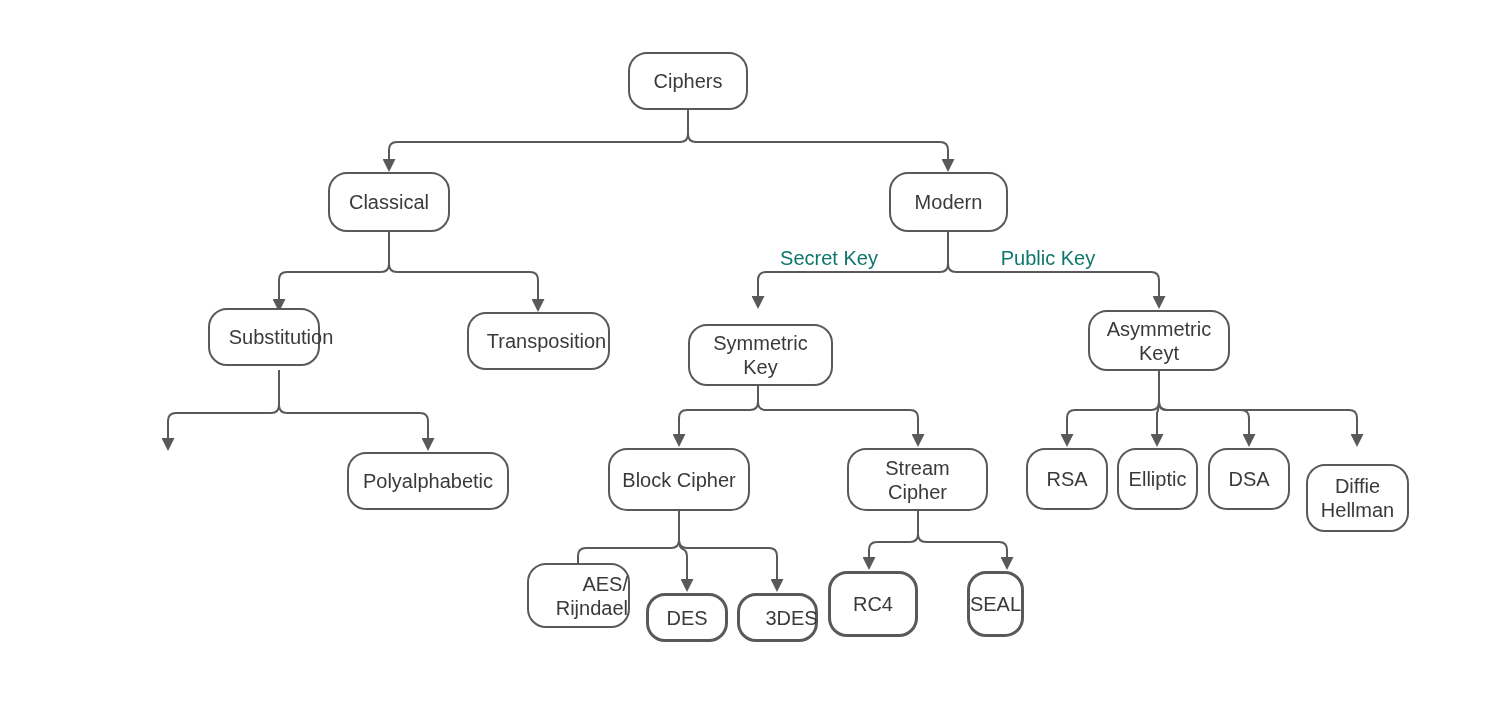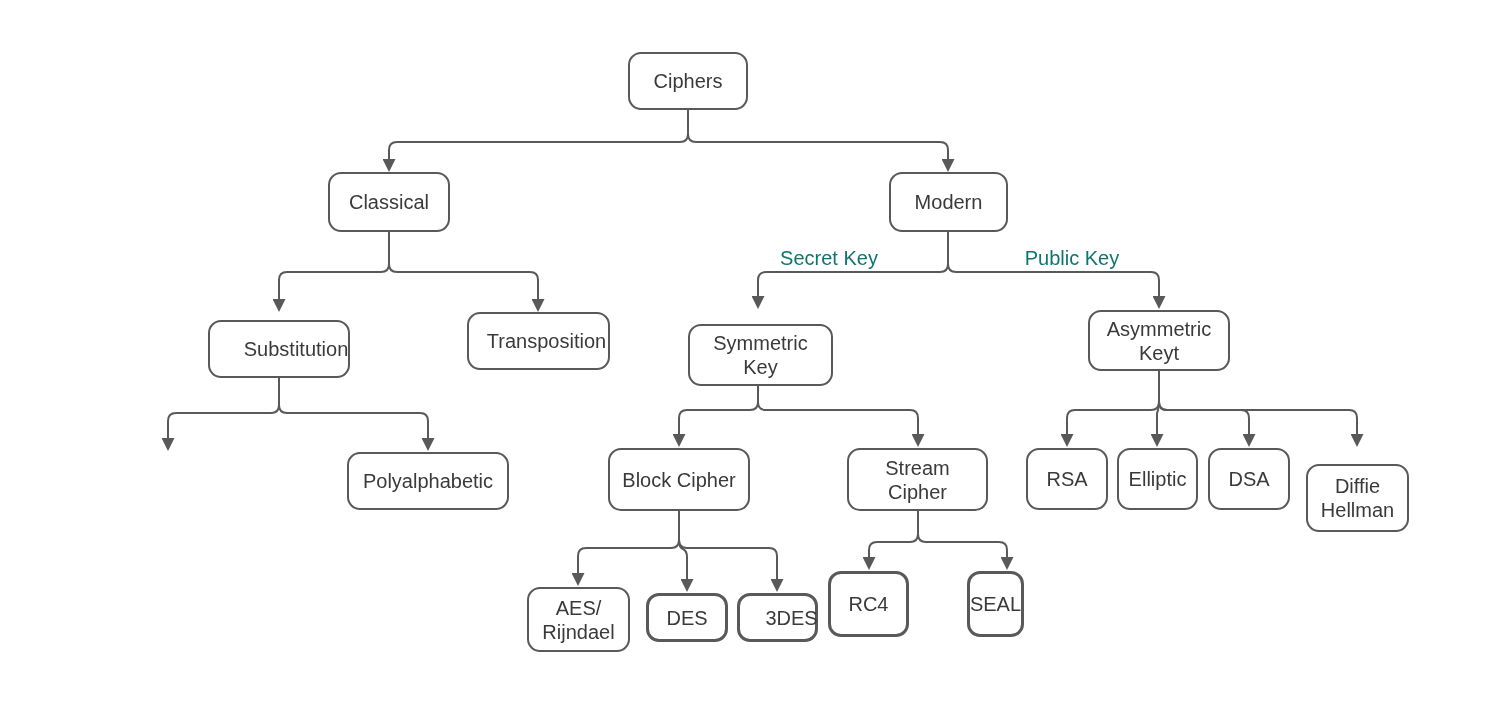--- a/index.html
+++ b/index.html
@@ -25,21 +25,21 @@
   #edges-svg path.edge {
     fill: none;
     stroke: #595959;
     stroke-width: 2;
   }
   .node {
     position: absolute;
     box-sizing: border-box;
     background: #ffffff;
     border: 2.5px solid #595959;
-    border-radius: 13px;
+    border-radius: 19px;
     display: flex;
     flex-direction: column;
     align-items: center;
     justify-content: center;
     text-align: center;
     color: #3a3a3a;
     font-size: 20px;
     line-height: 24px;
     white-space: nowrap;
   }
@@ -95,23 +95,23 @@
 
   <div class="node" style="left:328px; top:172px; width:122px; height:60px;">
     <span>Classical</span>
   </div>
 
   <div class="node" style="left:889px; top:172px; width:119px; height:60px;">
     <span>Modern</span>
   </div>
 
   <div class="edge-label" style="left:829px; top:247px;">Secret Key</div>
-  <div class="edge-label" style="left:1072px; top:247px;">Public Key</div>
+  <div class="edge-label" style="left:1048px; top:247px;">Public Key</div>
 
-  <div class="node" style="left:208px; top:320px; width:142px; height:58px;padding-left:34px;">
+  <div class="node" style="left:208px; top:308px; width:112px; height:58px;padding-left:34px;">
     <span>Substitution</span>
   </div>
 
   <div class="node" style="left:467px; top:312px; width:143px; height:58px;padding-left:16px;">
     <span>Transposition</span>
   </div>
 
   <div class="node" style="left:688px; top:324px; width:145px; height:62px;">
     <span>Symmetric</span>
     <span>Key</span>
@@ -146,34 +146,34 @@
 
   <div class="node" style="left:1208px; top:448px; width:82px; height:62px;">
     <span>DSA</span>
   </div>
 
   <div class="node" style="left:1306px; top:464px; width:103px; height:68px;">
     <span>Diffie</span>
     <span>Hellman</span>
   </div>
 
-  <div class="node" style="left:527px; top:587px; width:103px; height:65px;">
+  <div class="node" style="left:527px; top:563px; width:103px; height:65px;align-items:flex-end;">
     <span>AES/</span>
     <span>Rijndael</span>
   </div>
 
   <div class="node thick" style="left:646px; top:593px; width:82px; height:49px;">
     <span>DES</span>
   </div>
 
   <div class="node thick" style="left:737px; top:593px; width:81px; height:49px;padding-left:28px;">
     <span>3DES</span>
   </div>
 
-  <div class="node thick" style="left:828px; top:571px; width:81px; height:66px;">
+  <div class="node thick" style="left:828px; top:571px; width:90px; height:66px;">
     <span>RC4</span>
   </div>
 
   <div class="node thick" style="left:967px; top:571px; width:57px; height:66px;">
     <span>SEAL</span>
   </div>
 
 </div>
 
 </body></html>

